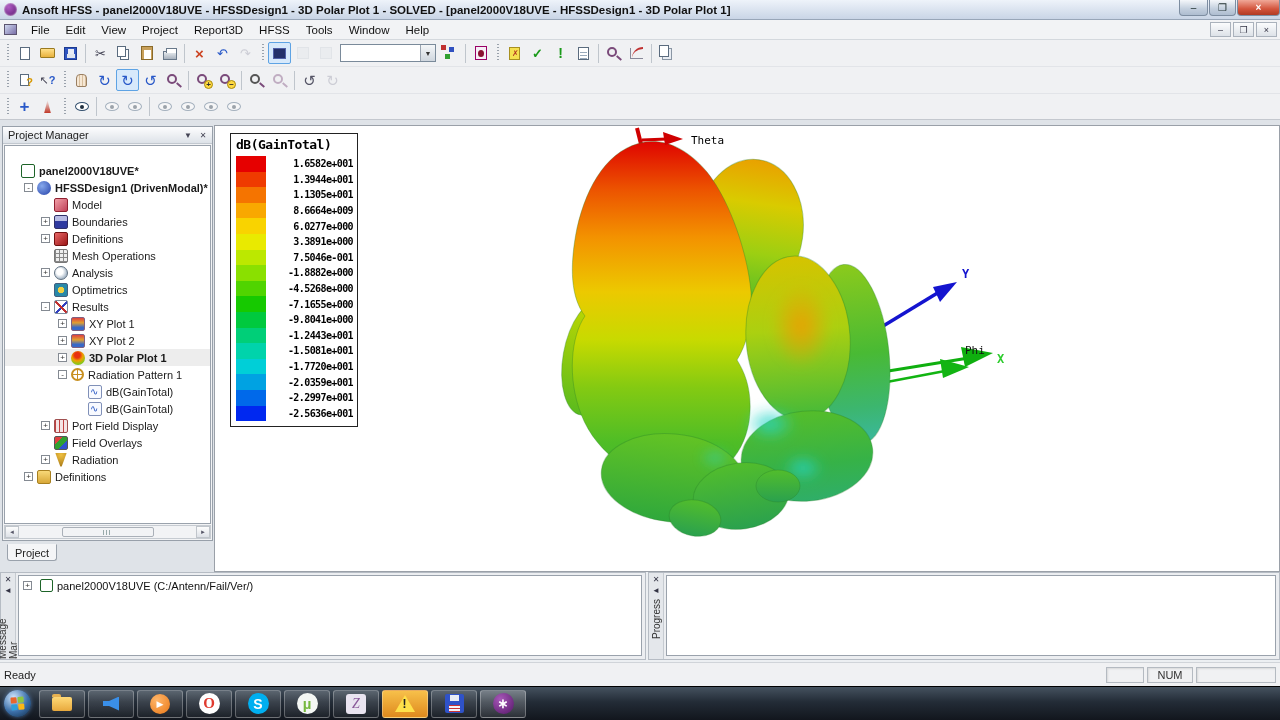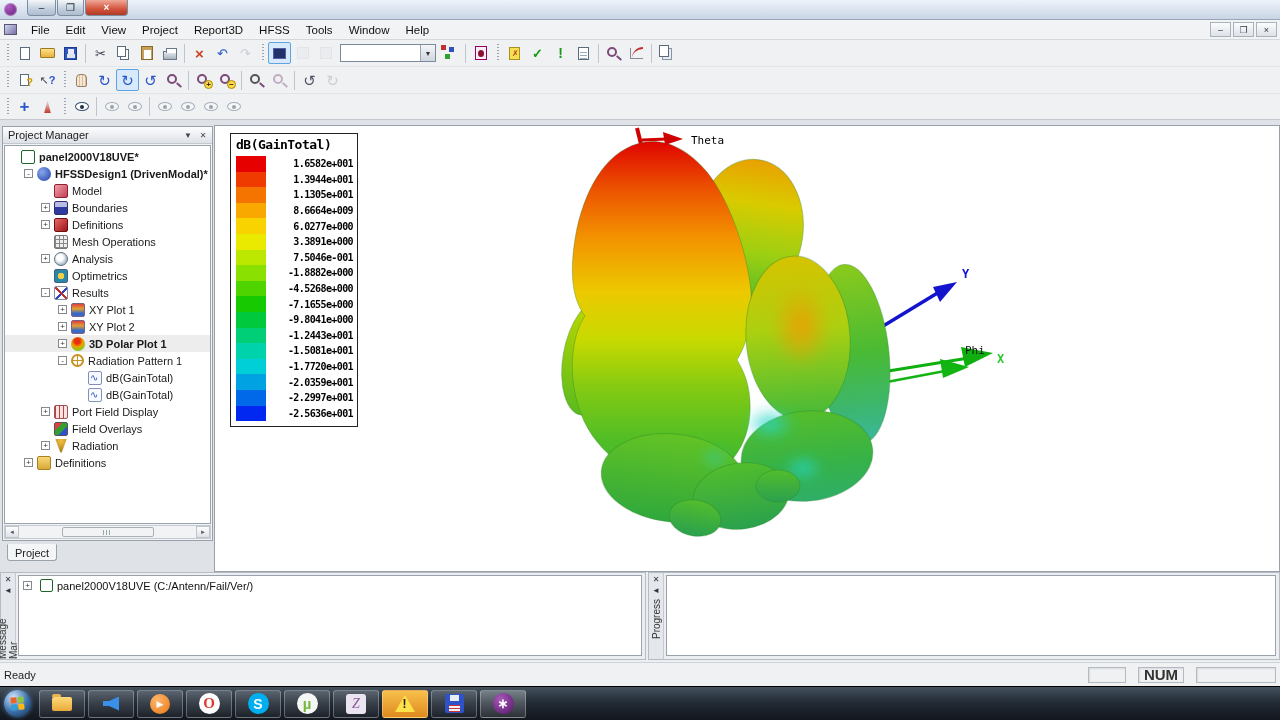--- a/index.html
+++ b/index.html
@@ -83,21 +83,21 @@
     font-size:7px;display:flex;align-items:center;justify-content:center;color:#333;}
 
   
   #workspace{position:absolute;left:0;top:120px;width:1280px;height:452px;background:#dfe3e8;}
 
   
   #pm{position:absolute;left:2px;top:6px;width:211px;height:415px;background:#f2f3f5;border:1px solid #98a0aa;display:flex;flex-direction:column;}
   #pm-title{height:17px;background:linear-gradient(#fdfdfe,#dde2e8);border-bottom:1px solid #c2c8cf;display:flex;align-items:center;
     font-size:11px;color:#222;padding:0 2px 0 5px;}
   #pm-title .ptbtn{width:14px;height:13px;display:flex;align-items:center;justify-content:center;font-size:8px;color:#445;margin-left:1px;}
-  #pm-tree{flex:1;background:#fff;border:1px solid #9aa2ac;margin:1px;overflow:hidden;padding-top:2px;}
+  #pm-tree{flex:1;background:#fff;border:1px solid #9aa2ac;margin:1px;overflow:hidden;padding-top:16px;}
   .trow{display:flex;align-items:center;height:17px;font-size:11px;color:#1a1a1a;white-space:nowrap;}
   .trow.b .tlb{font-weight:bold;}
   .trow.sel{background:#ededed;}
   .lvl0{padding-left:3px;}.lvl1{padding-left:19px;}.lvl2{padding-left:36px;}.lvl3{padding-left:53px;}.lvl4{padding-left:70px;}
   .exp{width:9px;height:9px;flex:none;border:1px solid #848a92;background:#fff;font:8px/8px "Liberation Sans",sans-serif;
     text-align:center;color:#333;margin-right:4px;}
   .exp.none{border:none;background:transparent;}
   .tlb{margin-left:4px;}
   .tic{width:14px;height:14px;flex:none;border-radius:2px;position:relative;}
   .tic-project{background:linear-gradient(135deg,#55b95c,#2a8a38);border:1px solid #1d6428;
@@ -146,22 +146,22 @@
   .pstrip{width:15px;background:#e4e7eb;border-right:1px solid #c6cbd1;display:flex;flex-direction:column;align-items:center;padding-top:1px;}
   .pstrip .psbtn{width:12px;height:11px;font-size:8px;line-height:11px;text-align:center;color:#334;}
   .pstrip .pslabel{writing-mode:vertical-rl;transform:rotate(180deg);font-size:10px;color:#333;margin-top:3px;}
   .pcontent{flex:1;background:#fff;border:1px solid #9aa2ac;margin:2px 3px 3px 2px;padding:3px 4px;}
   .msgrow{display:flex;align-items:center;font-size:11px;color:#111;}
   .msgrow .tic{width:13px;height:13px;margin:0 4px;}
 
   
   #statusbar{position:absolute;left:0;top:662px;width:1280px;height:24px;background:#f0f1f3;border-top:1px solid #d0d4d9;
     display:flex;align-items:center;font-size:11px;color:#222;padding:0 4px;}
-  .scell{height:16px;border:1px solid #b4bac1;box-shadow:inset 1px 1px 2px rgba(0,0,0,.10);margin-left:12px;
-    display:flex;align-items:center;justify-content:center;font-size:15px;color:#333;font-weight:bold;}
+  .scell{height:16px;border:1px solid #b4bac1;box-shadow:inset 1px 1px 2px rgba(0,0,0,.10);margin-left:3px;
+    display:flex;align-items:center;justify-content:center;font-size:11px;color:#333;}
   .scell.c1{width:38px;} .scell.c2{width:46px;} .scell.c3{width:80px;}
 
   
   #taskbar{position:absolute;left:0;top:686px;width:1280px;height:34px;
     background:linear-gradient(180deg,#45525f,#232c37 45%,#12161d);border-top:1px solid #000;display:flex;align-items:center;padding:0 4px;}
   #start-orb{width:27px;height:27px;border-radius:50%;flex:none;margin-right:8px;position:relative;
     background:radial-gradient(circle at 35% 28%,#cfe6ff,#3a6ea8 55%,#12283e);box-shadow:0 0 4px rgba(120,180,255,.5);}
   .flag{position:absolute;left:7px;top:7px;width:13px;height:13px;display:grid;grid-template-columns:6px 6px;grid-gap:1px;transform:rotate(-6deg);}
   .flag i{border-radius:1px;}
   .f1{background:#e8662c;}.f2{background:#8cc63f;}.f3{background:#2e9fd8;}.f4{background:#fdb813;}
@@ -203,20 +203,21 @@
   
   .red{color:#c42;} .blue{color:#2858c8;} .green{color:#1a9a1a;} .gray{color:#99a;}
 </style>
 </head>
 <body>
 
 <div id="screen">
 
   <div id="titlebar">
     <span class="app-orb"></span>
+    <span id="title-text">Ansoft HFSS - panel2000V18UVE - HFSSDesign1 - 3D Polar Plot 1 - SOLVED - [panel2000V18UVE - HFSSDesign1 - 3D Polar Plot 1]</span>
     <span id="win-controls">
       <span class="wbtn min">–</span>
       <span class="wbtn rst">❐</span>
       <span class="wbtn cls">×</span>
     </span>
   </div>
 
   <div id="menubar">
     <span class="mdi-doc"></span>
     <span class="mitem">File</span>

